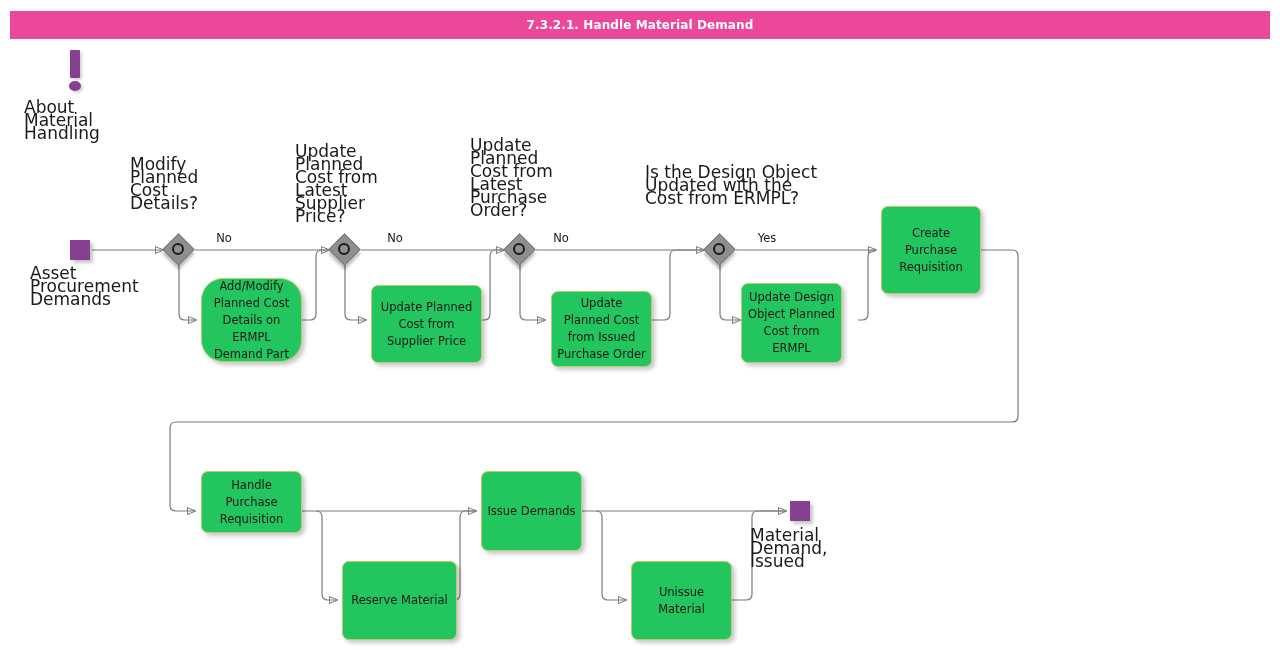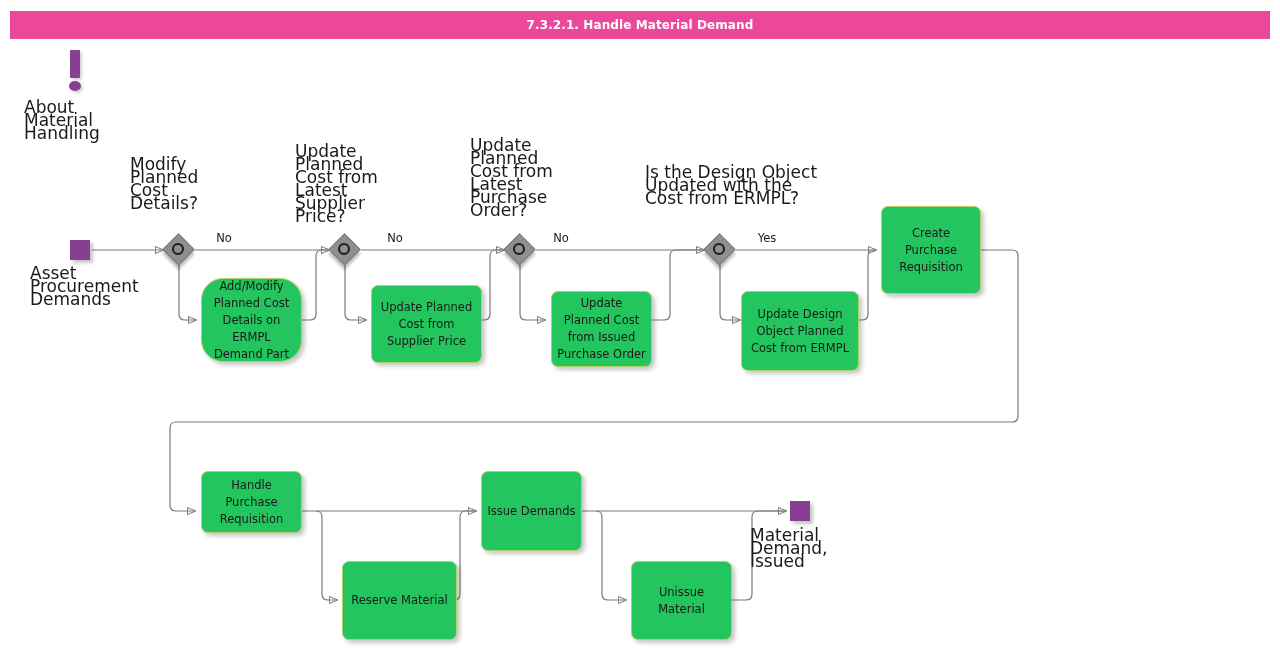--- a/index.html
+++ b/index.html
@@ -273,21 +273,21 @@
 Cost from
 Supplier Price</span>
 </div>
 
 <div class="task" style="left:551px; top:291px; width:101px; height:76px;">
   <span>Update Planned
 Cost from Issued
 Purchase Order</span>
 </div>
 
-<div class="task" style="left:741px; top:291px; width:118px; height:80px;">
+<div class="task" style="left:741px; top:283px; width:101px; height:80px;">
   <span>Update Design
 Object Planned
 Cost from
 ERMPL</span>
 </div>
 
 <div class="task" style="left:881px; top:206px; width:100px; height:88px;">
   <span>Create Purchase
 Requisition</span>
 </div>

